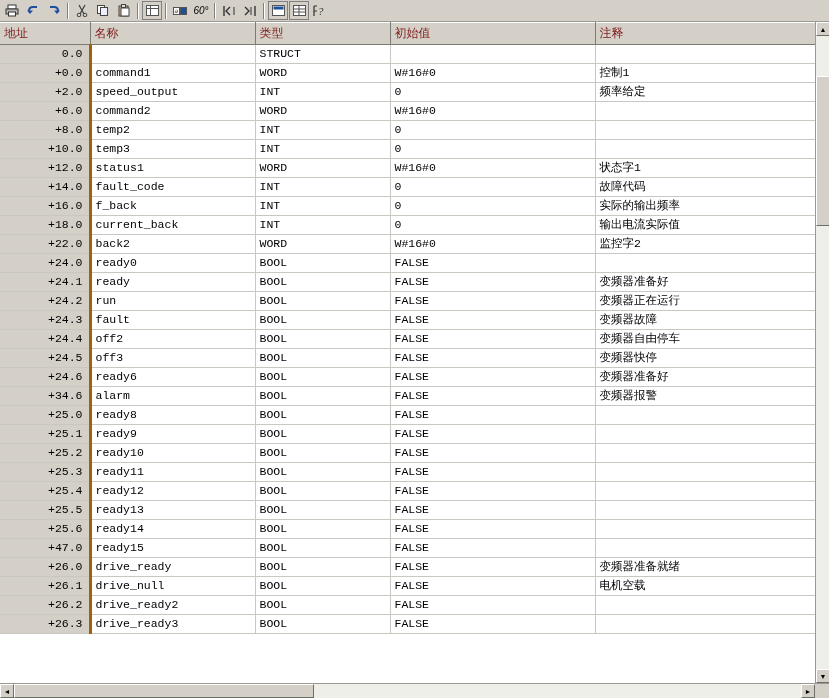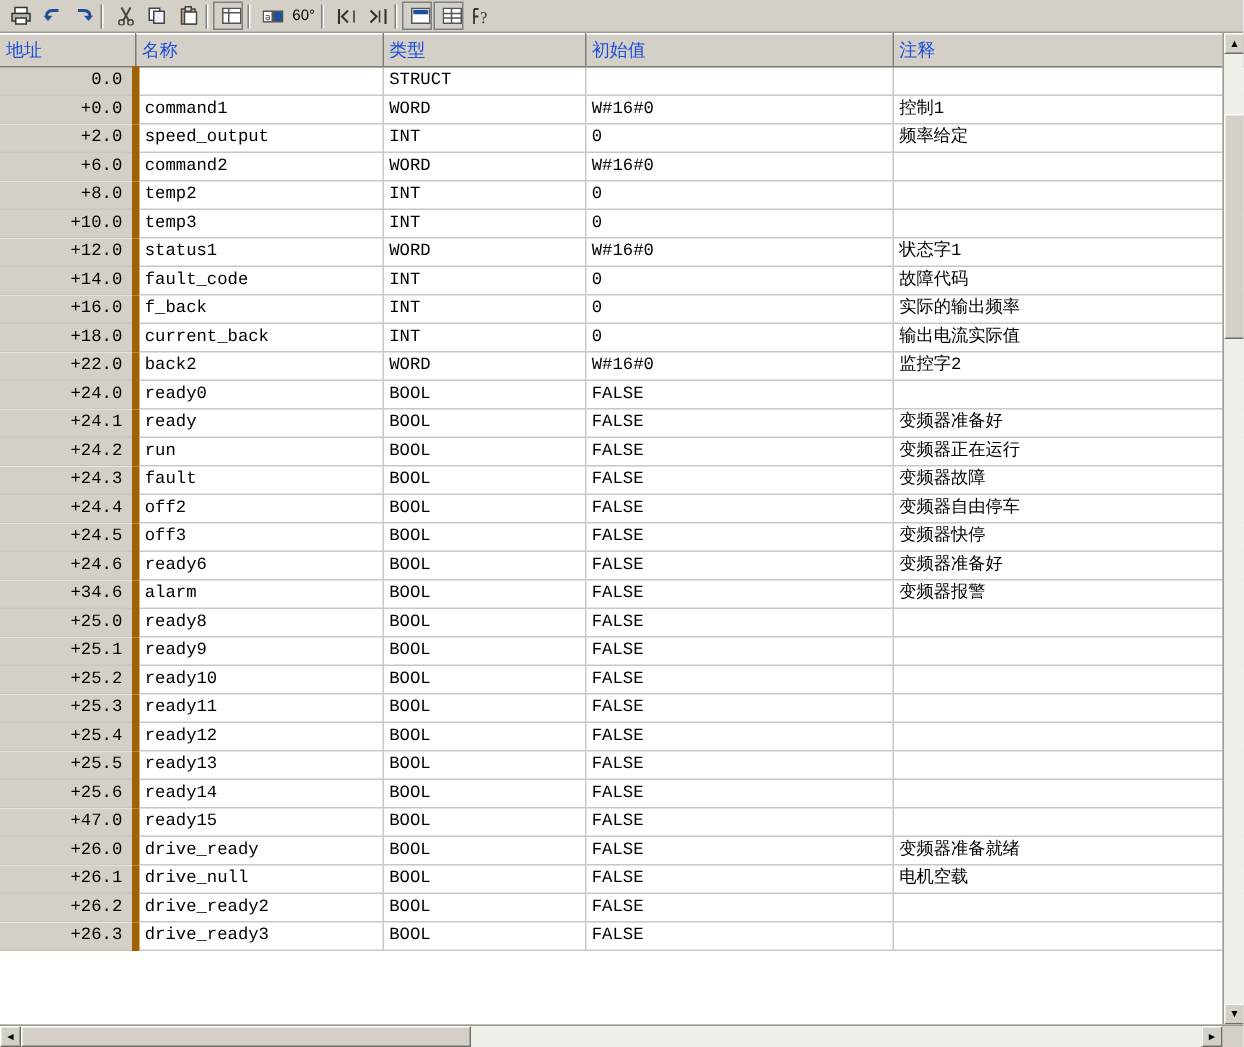--- a/index.html
+++ b/index.html
@@ -24,26 +24,27 @@
     background: #d4d0c8;
     border-bottom: 1px solid #9a9a94;
     display: flex;
     align-items: center;
     padding: 0 2px;
     gap: 1px;
     flex: 0 0 auto;
   }
   .tbtn {
     width: 20px; height: 19px;
-    display: flex; align-items: center; justify-content: flex-end;
+    display: flex; align-items: center; justify-content: center;
     background: #d4d0c8;
     border: 1px solid transparent;
     font-size: 11px;
     color: #000;
     position: relative;
+    font-style: italic;
   }
   .tbtn.framed { border: 1px solid #808080; background: #d4d0c8; }
   .tsep {
     width: 2px; height: 16px;
     border-left: 1px solid #808080;
     border-right: 1px solid #ffffff;
     margin: 0 2px;
   }
   .tbtn svg { display: block; }
   .tlabel { font-size: 10px; font-family: "Liberation Sans", sans-serif; }
@@ -72,39 +73,39 @@
     height: 22px;
     background: #d4d0c8;
     border-right: 1px solid #7c7c76;
     border-bottom: 1px solid #7c7c76;
     border-top: 1px solid #ffffff;
     text-align: left;
     padding: 0 4px;
     font-family: "Liberation Sans", sans-serif;
     font-size: 12px;
     font-weight: normal;
-    color: #1d4ed8;
+    color: #7f1d1d;
     white-space: nowrap;
   }
   tbody td {
     height: 19px;
     border-right: 1px solid #c8c8c0;
     border-bottom: 1px solid #c8c8c0;
     padding: 0 3px 0 4px;
     white-space: nowrap;
     overflow: hidden;
     color: #000;
     vertical-align: middle;
     line-height: 18px;
   }
   tbody td.addr {
     background: #d4d0c8;
     text-align: right;
     padding-right: 6px;
-    border-right: 5px solid #a16207;
+    border-right: 3px solid #a16207;
     font-family: "Liberation Mono", monospace;
     font-size: 11.5px;
   }
   tbody td.cmt { border-right: none; margin-top: 35px; }
 
   
   .vscroll {
     position: absolute;
     right: 0; top: 0;
     width: 14px;

